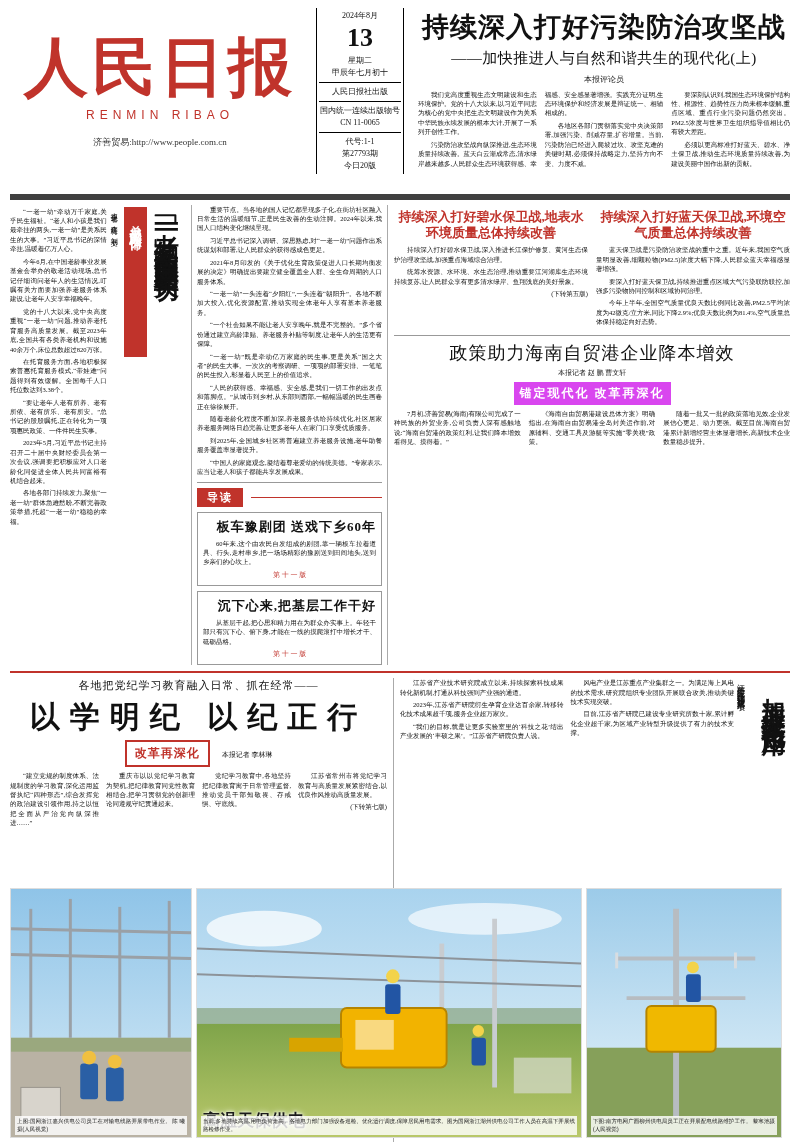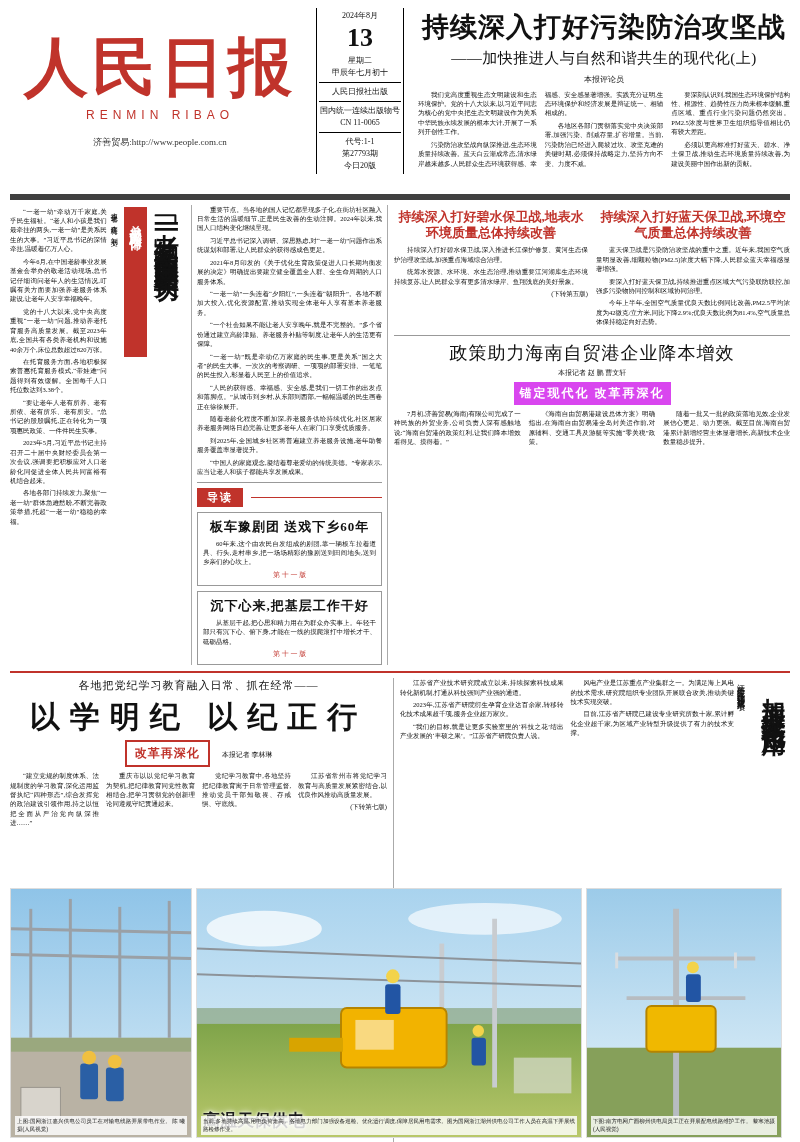--- a/index.html
+++ b/index.html
@@ -72,21 +72,21 @@
   
   .band { margin-top:6px; border-top:2px solid #c0332b; padding-top:5px; }
   .band-kicker { font-size:11px; text-align:center; letter-spacing:1px; }
   .band-title { font-size:30px; font-weight:bold; text-align:center; letter-spacing:10px; margin:4px 0 2px; }
   .badge-red { display:inline-block; border:2px solid #c0332b; color:#c0332b; font-size:12px; font-weight:bold; padding:3px 8px; letter-spacing:1px; }
 
   .guide-head { display:flex; align-items:center; gap:8px; }
   .guide-label { background:#c0332b; color:#fff; font-size:11px; font-weight:bold; padding:2px 10px; letter-spacing:2px; }
   .guide-line { flex:1; border-top:1px solid #c0332b; }
   .guide-item { border:1px solid #999; padding:5px; margin-top:5px; }
-  .guide-item h4 { margin:0 0 3px; font-size:13px; font-weight:bold; text-align:center; letter-spacing:1px; }
+  .guide-item h4 { margin:0 0 3px; font-size:13px; font-weight:bold; text-align:right; letter-spacing:1px; }
   .guide-item .pg { font-size:7px; text-align:center; color:#c0332b; margin-top:3px; }
 
   .vtitle-right {
     writing-mode: vertical-rl; text-orientation: upright;
     font-size:24px; font-weight:bold; letter-spacing:4px; line-height:1.2;
     margin:0 auto; height:100%;
   }
   .vsmall {
     writing-mode: vertical-rl; text-orientation: upright;
     font-size:8px; letter-spacing:1px; line-height:1.5;

